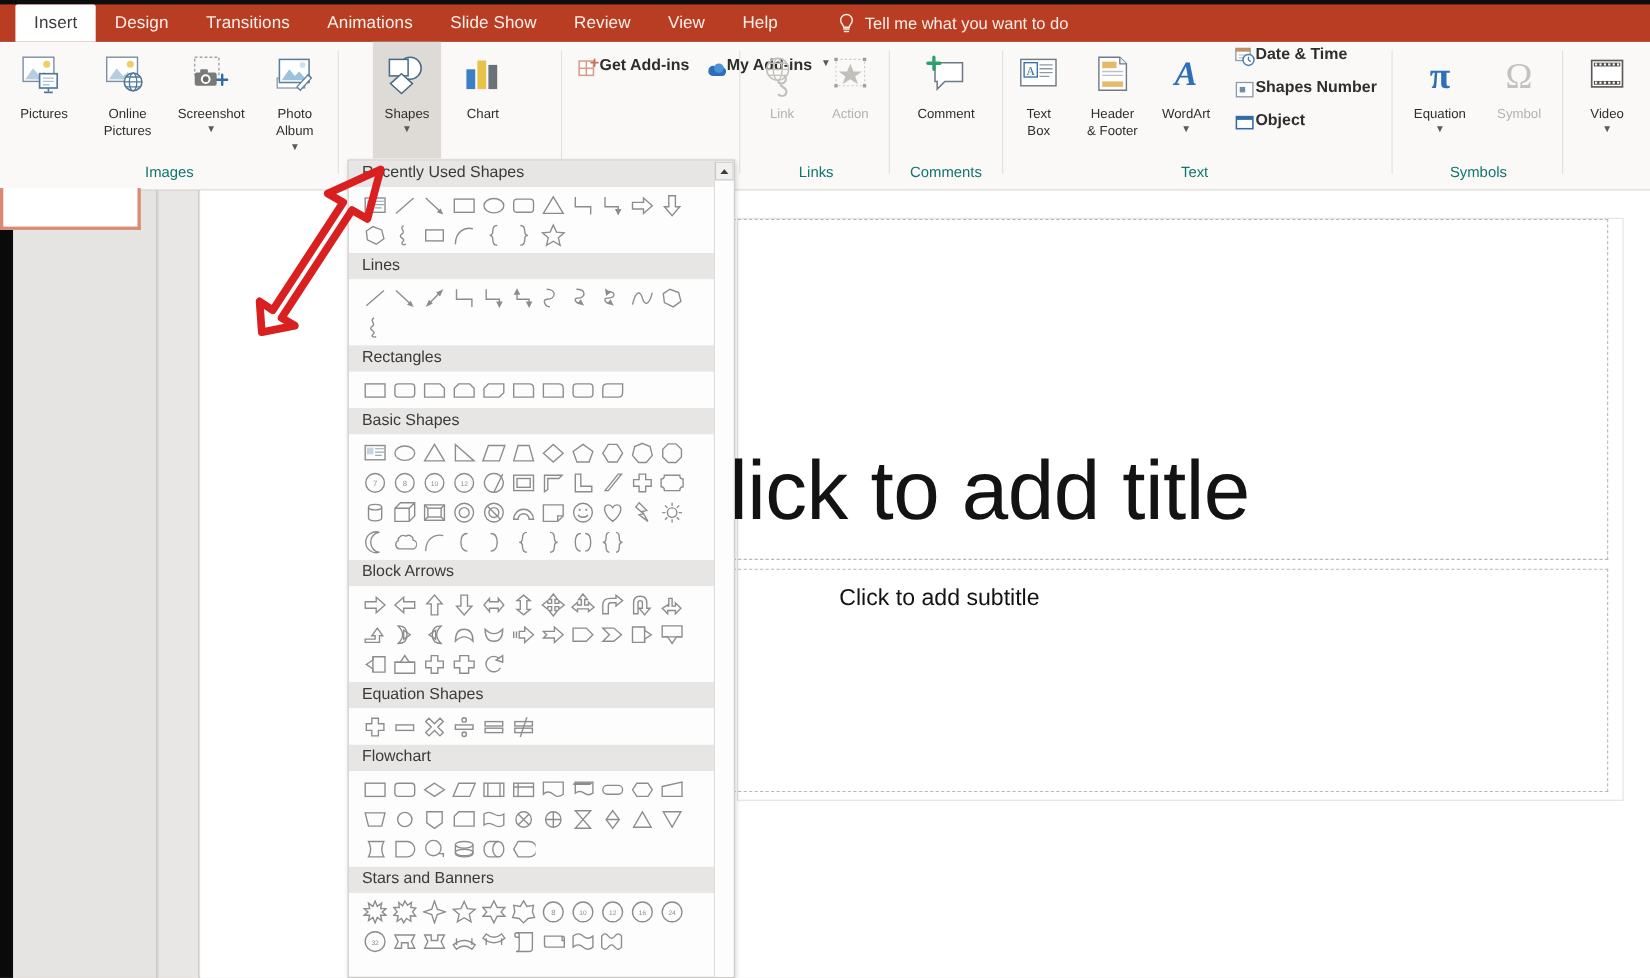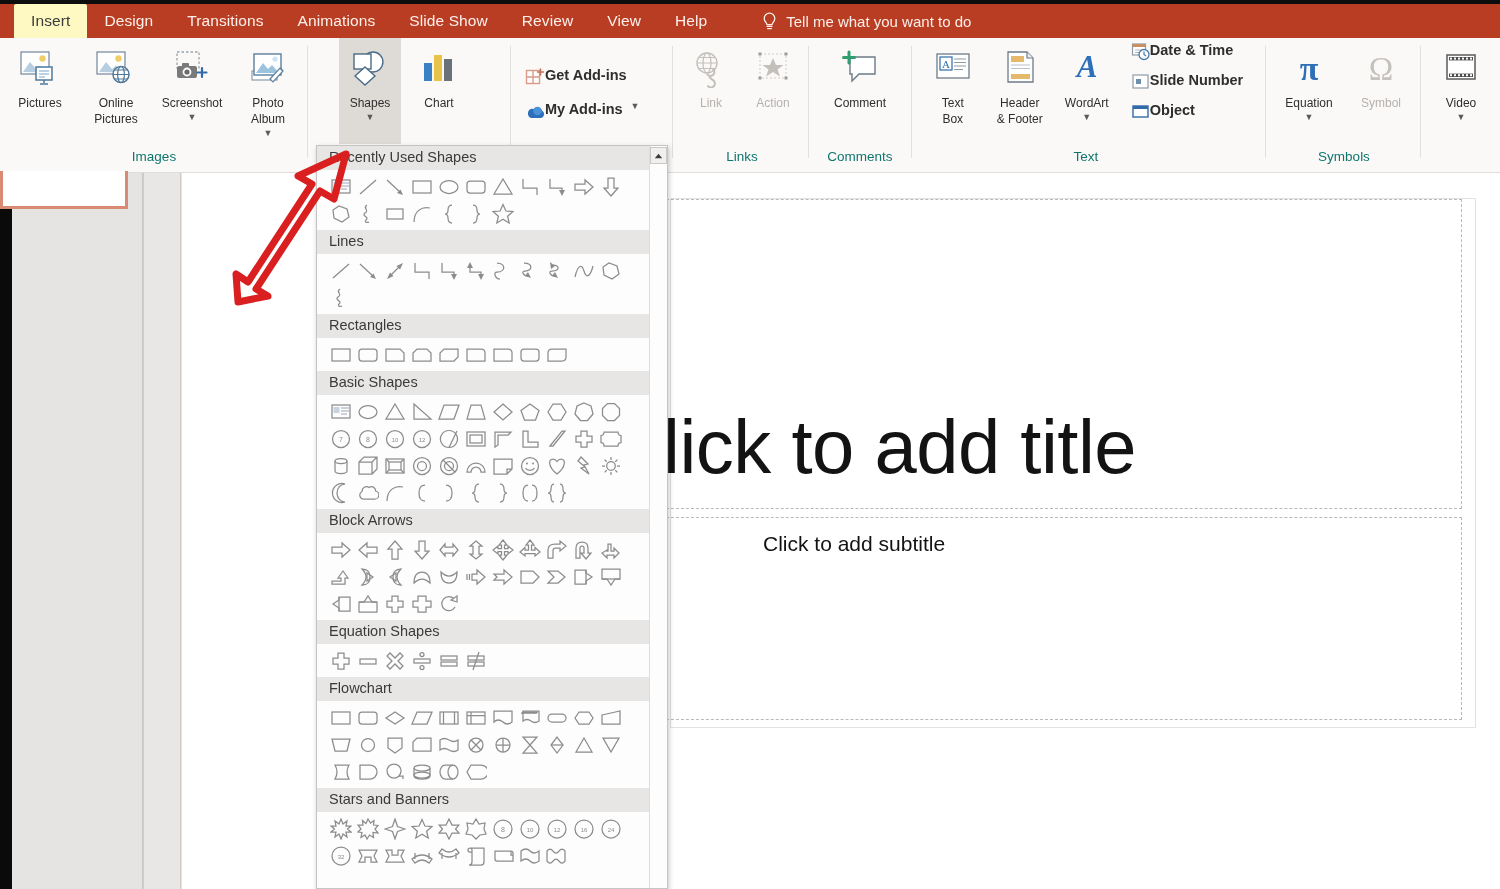--- a/index.html
+++ b/index.html
@@ -22,21 +22,21 @@
     background: #0d0d0d;
   }
   .tab {
     position: relative;
     height: 34px; padding: 0 17px;
     display: flex; align-items: center; justify-content: center;
     color: #fdf0ec; font-size: 15.5px; letter-spacing: .1px;
     white-space: nowrap; cursor: default;
   }
   .tab.active {
-    background: #fef9c3; color: #3b3b3b; font-weight: 400;
+    background: #ffffff; color: #3b3b3b; font-weight: 400;
     border-top-left-radius: 2px; border-top-right-radius: 2px;
   }
   .tellme {
     display: flex; align-items: center; gap: 9px;
     height: 34px; margin-left: 38px; color: #fceee9; font-size: 15px;
   }
   .bulb { display:block; }
 
   
   .ribbon {
@@ -288,21 +288,21 @@
             </svg>
           </span>
           <span class="lbl">Chart</span>
         </div>
       </div>
       <div class="glabel"></div>
     </div>
     <div class="gsep" style="left:510px;"></div>
 
     <div class="rgroup" style="left:518px; width:150px; align-items:flex-start;">
-      <div class="gitems" style="flex-direction:column; justify-content:center; padding-top:14px;">
+      <div class="gitems" style="flex-direction:row; justify-content:center; padding-top:14px;">
         <div class="smallbtn">
           <span>
             <svg width="20" height="20" viewBox="0 0 20 20">
               <rect x="1.5" y="3.5" width="13" height="13" fill="#fff" stroke="#d99b86" stroke-width="1.4"></rect>
               <path d="M8 3.5v13M1.5 10h13" stroke="#d99b86" stroke-width="1.4"></path>
               <path d="M15.5 2v6M12.5 5h6" stroke="#c4735a" stroke-width="1.6" stroke-linecap="round"></path>
             </svg>
           </span>
           <span class="slbl">Get Add-ins</span>
         </div>
@@ -417,21 +417,21 @@
             </span>
             <span class="slbl">Date &amp; Time</span>
           </div>
           <div class="smallbtn" style="height:30px;">
             <span>
               <svg width="19" height="19" viewBox="0 0 19 19">
                 <rect x="2" y="3" width="15" height="13" fill="#fff" stroke="#8e9aa6" stroke-width="1.2"></rect>
                 <rect x="5" y="7" width="5" height="5" fill="#6d8fae"></rect>
               </svg>
             </span>
-            <span class="slbl">Slide Number</span>
+            <span class="slbl">Shapes Number</span>
           </div>
           <div class="smallbtn" style="height:30px;">
             <span>
               <svg width="19" height="19" viewBox="0 0 19 19">
                 <rect x="2" y="4" width="15" height="11" fill="#fff" stroke="#2f6ca8" stroke-width="1.4"></rect>
                 <rect x="2" y="4" width="15" height="3" fill="#2f6ca8"></rect>
               </svg>
             </span>
             <span class="slbl">Object</span>
           </div>

